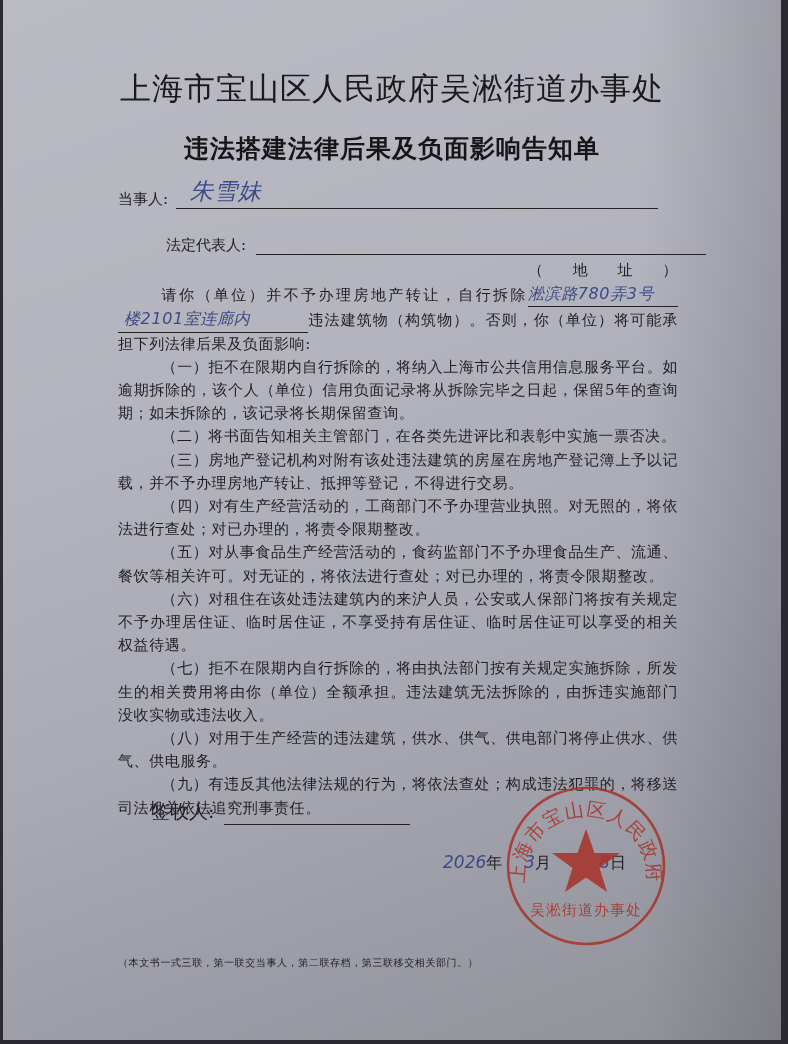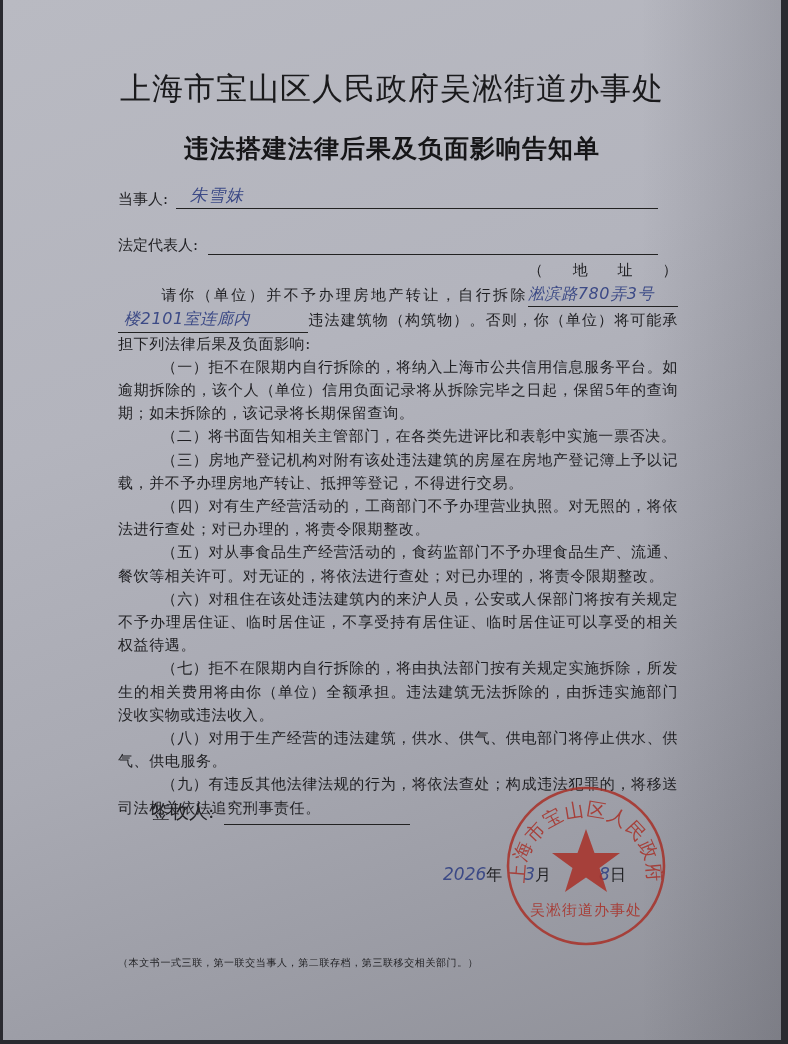--- a/index.html
+++ b/index.html
@@ -66,21 +66,21 @@
     .field-line {
       border-bottom: 1px solid #222;
       height: 18px;
       position: relative;
     }
     .handwriting {
       position: absolute;
       bottom: 1px;
       left: 14px;
       font-family: "DejaVu Sans", "Liberation Sans", sans-serif;
-      font-size: 17px;
+      font-size: 23px;
       color: #3c4a86;
       white-space: nowrap;
       font-style: italic;
       letter-spacing: 1px;
     }
     .body-text {
       position: absolute;
       left: 115px;
       width: 560px;
       font-size: 15px;
@@ -123,21 +123,20 @@
       margin-left: 10px;
     }
     .date-row {
       position: absolute;
       left: 440px;
       top: 852px;
       font-size: 16px;
       color: #1f1f22;
       display: flex;
       align-items: baseline;
-      margin-top: 12px;
     }
     .date-hand {
       font-family: "DejaVu Sans", "Liberation Sans", sans-serif;
       font-style: italic;
       color: #3c4a86;
       font-size: 17px;
     }
     .seal {
       position: absolute;
       left: 502px;
@@ -165,21 +164,21 @@
   <div class="sub-title">违法搭建法律后果及负面影响告知单</div>
 
   <div class="field-row" style="top:190px;">
     <span class="field-label">当事人:</span>
     <span class="field-line" style="width:482px; margin-left:8px;">
       <span class="handwriting">朱雪妹</span>
     </span>
   </div>
 
 
-  <div class="field-row" style="top:236px;">
+  <div class="field-row" style="top:236px;margin-left:48px;">
     <span class="field-label">法定代表人:</span>
     <span class="field-line" style="width:450px; margin-left:10px;">
       <span class="handwriting"></span>
     </span>
   </div>
 
   <div class="body-text" style="top:259px;">
     <p class="para">
       <span>请你（单位）并不予办理房地产转让，自行拆除</span><span class="inline-blank" style="width:150px;"><span>（地址）</span><span class="inline-hand">淞滨路780弄3号</span></span><span class="inline-blank" style="width:190px; text-indent:0;"><span class="inline-hand" style="padding-left:6px;">楼2101室连廊内</span></span><span>违法建筑物（构筑物）。否则，你（单位）将可能承担下列法律后果及负面影响:</span>
     </p>

